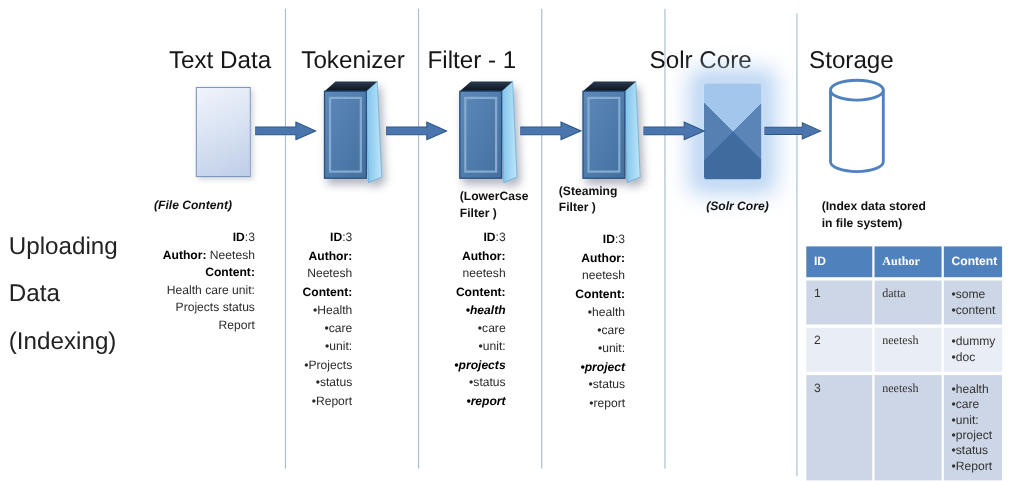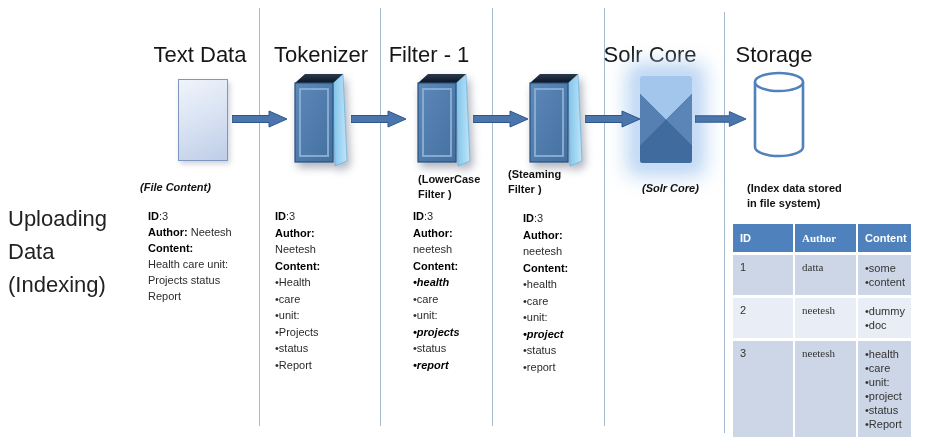--- a/index.html
+++ b/index.html
@@ -9,21 +9,21 @@
   *{margin:0;padding:0;box-sizing:border-box;}
   html,body{background:#fff;}
   body{font-family:"Liberation Sans",sans-serif;color:var(--ink);}
   .canvas{position:relative;width:928px;height:437px;background:#fff;overflow:hidden;}
 
   .divider{position:absolute;top:8px;height:418px;width:1px;background:var(--divider);}
 
   .col-title{position:absolute;top:26px;height:30px;font-size:22px;letter-spacing:0;
     text-align:center;white-space:nowrap;color:#161616;margin-top:16px;}
 
-  .big-heading{position:absolute;left:8px;top:202px;font-size:22px;line-height:33px;
+  .big-heading{position:absolute;left:8px;top:202px;font-size:22px;line-height:43px;
     color:#222;white-space:pre-line;}
 
   
   .file-box{position:absolute;left:178px;top:79px;width:50px;height:82px;
     background:linear-gradient(155deg,#f0f4fb 0%,#dde6f4 40%,#bfcde8 100%);
     border:1px solid #7e97c0;box-shadow:2px 3px 5px rgba(100,110,135,.30);}
 
   
   .box3d{position:absolute;width:58px;height:98px;filter:drop-shadow(3px 5px 4px rgba(55,65,90,.40));}
   .box3d svg{width:100%;height:100%;display:block;}
@@ -37,21 +37,21 @@
   .cylinder{position:absolute;left:752px;top:70px;width:54px;height:92px;}
   .cylinder svg{width:100%;height:100%;display:block;}
 
   .flow-arrow{position:absolute;top:110px;width:56px;height:18px;}
   .flow-arrow svg{width:100%;height:100%;display:block;}
 
   .caption{position:absolute;font-size:11px;font-weight:bold;line-height:15px;
     white-space:pre-line;color:#111;}
   .caption.center{text-align:left;font-style:italic;}
 
-  .t-list{position:absolute;font-size:11px;line-height:16.5px;color:#2b2b2b;white-space:nowrap;}
+  .t-list{position:absolute;font-size:11px;line-height:16.5px;color:#2b2b2b;white-space:nowrap;text-align:right;}
   .t-list .b{font-weight:bold;color:#000;}
   .t-list .i{font-style:italic;}
 
   
   .result-table{position:absolute;left:731px;top:221px;border-collapse:separate;
     border-spacing:2px 3px;font-size:11px;}
   .result-table th{background:var(--accent);color:#fff;font-weight:bold;text-align:left;
     padding:8px 4px 8px 7px;font-size:11px;}
   .result-table td{vertical-align:top;padding:6px 4px 6px 7px;color:#333;}
   .result-table tr:nth-child(odd) td{background:var(--row-odd);}
@@ -87,21 +87,21 @@
 
   <div class="divider" style="left:259px"></div>
   <div class="divider" style="left:380px"></div>
   <div class="divider" style="left:492px"></div>
   <div class="divider" style="left:604px"></div>
   <div class="divider" style="left:724px;top:12px;height:421px"></div>
 
   <div class="col-title" style="left:140px;width:120px">Text Data</div>
   <div class="col-title" style="left:261px;width:120px">Tokenizer</div>
   <div class="col-title" style="left:375px;width:108px">Filter - 1</div>
-  <div class="col-title" style="left:592px;width:116px">Solr Core</div>
+  <div class="col-title" style="left:579px;width:116px">Solr Core</div>
   <div class="col-title" style="left:724px;width:100px">Storage</div>
 
   <div class="big-heading">Uploading
 Data
 (Indexing)</div>
 
   <div class="file-box"></div>
 
   <div class="box3d" style="left:291px;top:71px">
     <svg viewBox="0 0 58 98">

